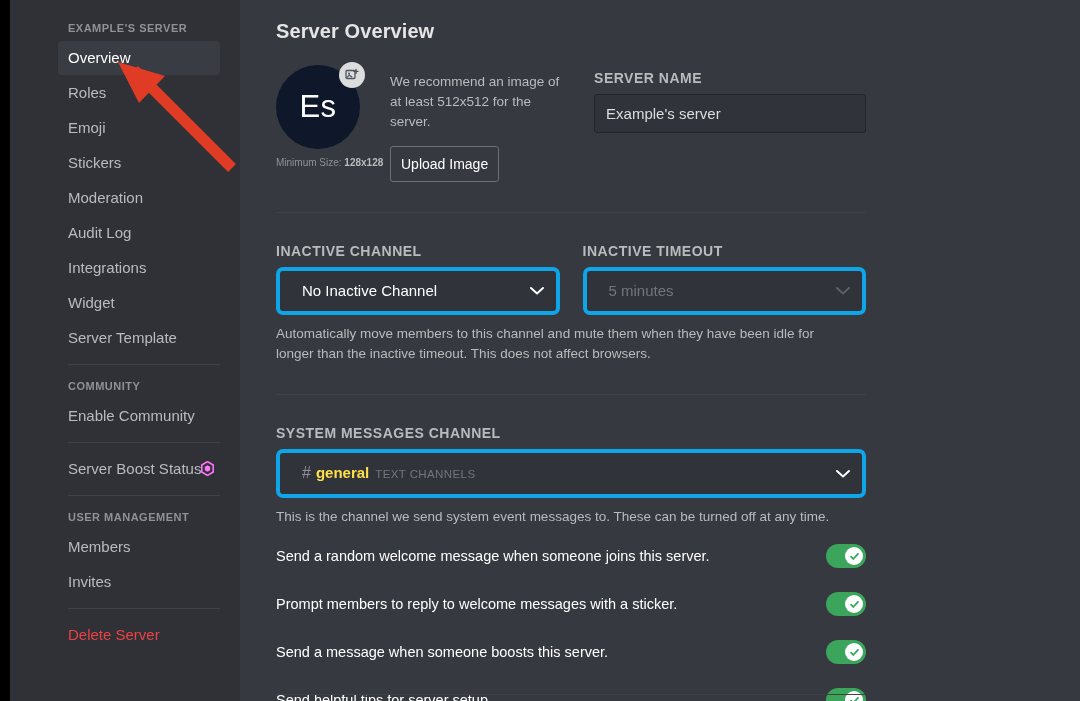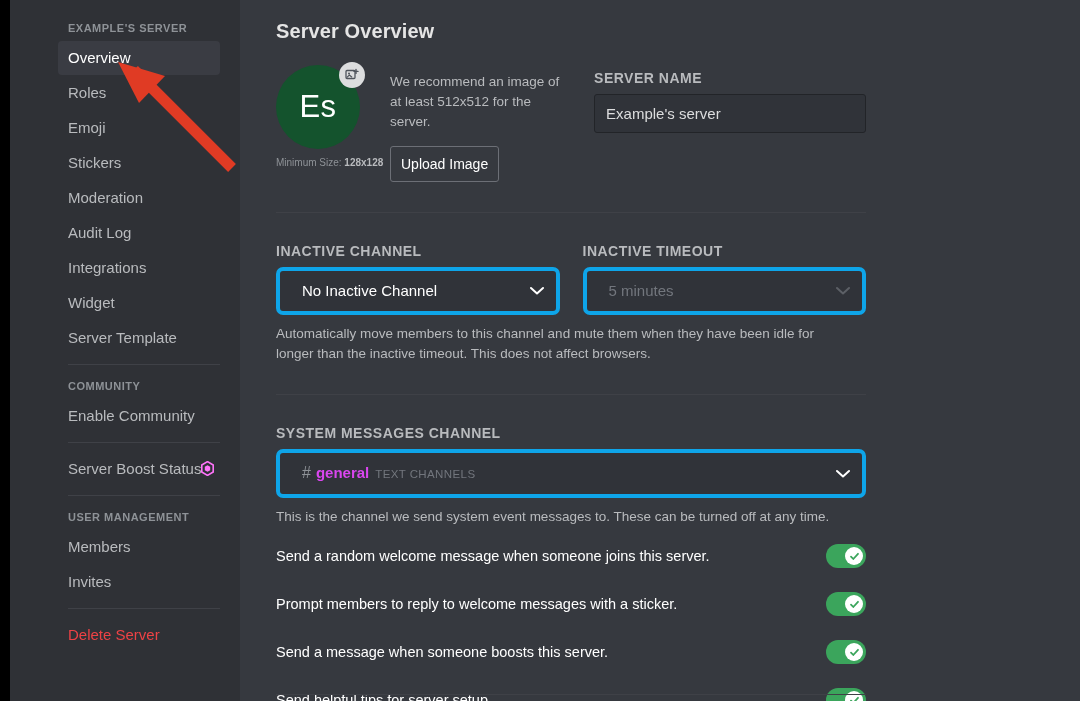--- a/index.html
+++ b/index.html
@@ -87,21 +87,21 @@
     margin-bottom: 22px;
     letter-spacing: .1px;
   }
 
   
   .iconrow { display: flex; align-items: flex-start; }
   .avatar-wrap { position: relative; width: 100px; }
   .avatar {
     width: 84px; height: 84px;
     border-radius: 50%;
-    background: #14532d;
+    background: #0f172a;
     color: #ffffff;
     font-size: 31px;
     display: flex;
     align-items: center;
     justify-content: center;
     cursor: pointer;
     letter-spacing: .5px;
   }
   .avatar-badge {
     position: absolute;
@@ -192,21 +192,21 @@
   }
   .helper {
     font-size: 13.5px;
     color: #b9bbbe;
     line-height: 20px;
     margin-top: 9px;
     width: 560px;
   }
   .select-wide { width: 590px; }
   .hash { color: #8e9297; margin-right: 5px; font-size: 16px; }
-  .chan-name { font-weight: bold; color: #d946ef; }
+  .chan-name { font-weight: bold; color: #fde047; }
   .chan-cat {
     color: #72767d;
     font-size: 11.5px;
     letter-spacing: .4px;
     margin-left: 6px;
     text-transform: uppercase;
   }
 
   
   .toggle-row {

